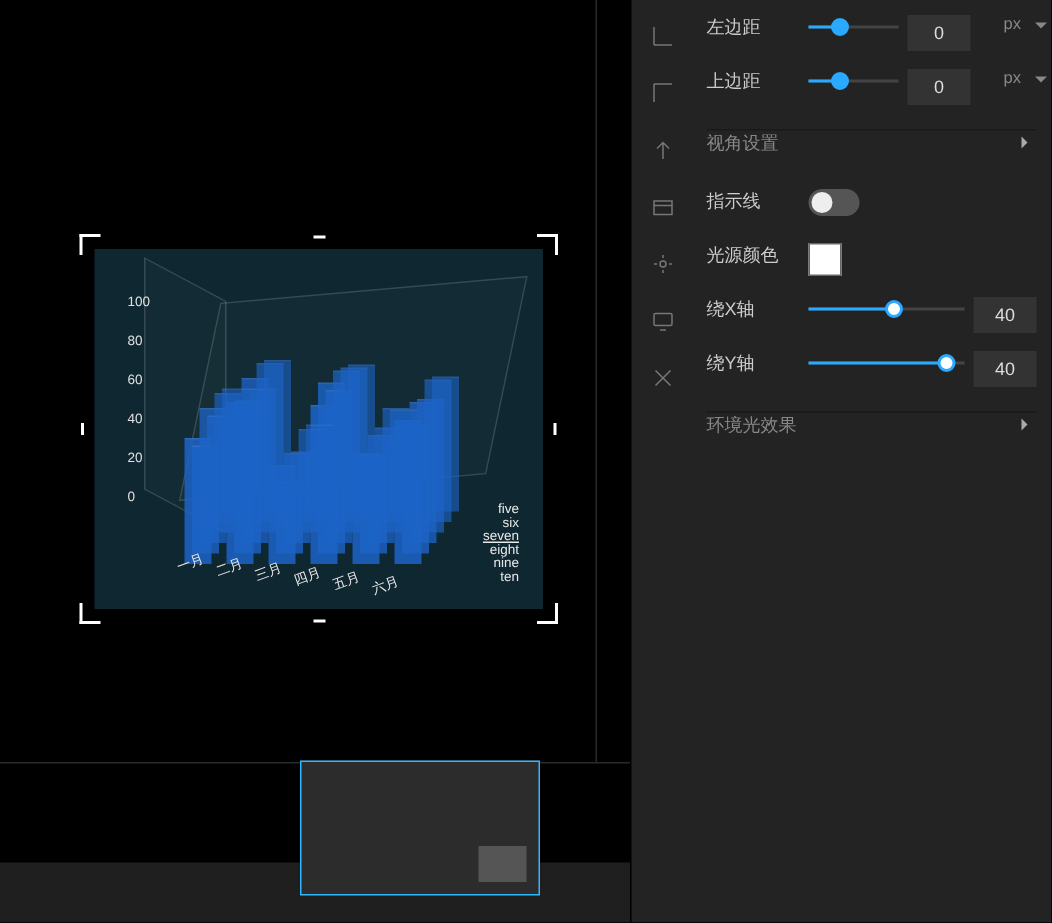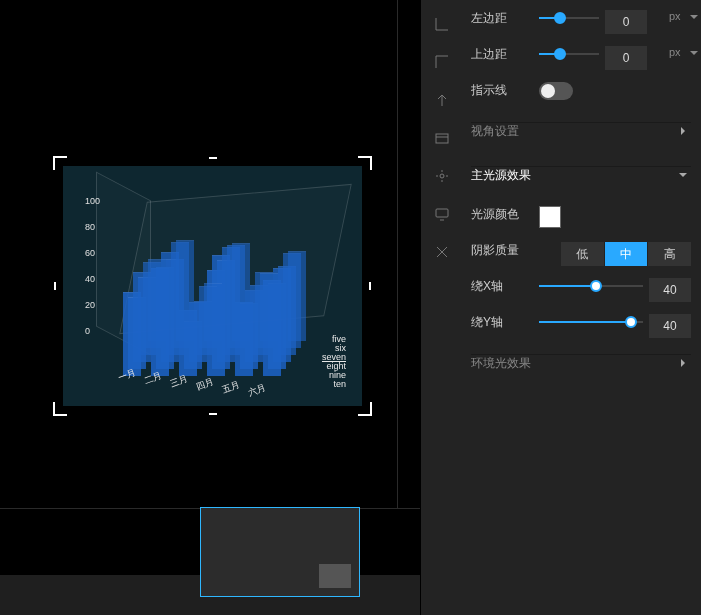--- a/index.html
+++ b/index.html
@@ -421,63 +421,45 @@
       </div>
       <input class="numbox" value="0" style="">
       <span class="unit">px</span>
       <div class="dd-caret">
           <svg width="10" height="10" viewBox="0 0 10 10" fill="currentColor">
             <path d="M1 3l4 4 4-4z"></path>
           </svg>
         </div>
     </div>
 
-    <div class="row">
-      <div class="lbl">指示线</div>
-      <div class="toggle">
-          <div class="dot"></div>
-        </div>
-    </div>
-
     <div class="row section">
       <div class="lbl dim">视角设置</div>
       <div class="spacer"></div>
       <div class="chev">
           <svg width="10" height="10" viewBox="0 0 10 10" fill="currentColor">
             <path d="M3 1l4 4-4 4z"></path>
           </svg>
         </div>
     </div>
 
-    <div class="row section">
-      <div class="lbl strong" style="width:auto">主光源效果</div>
-      <div class="spacer"></div>
-      <div class="chev">
-          <svg width="10" height="10" viewBox="0 0 10 10" fill="currentColor">
-            <path d="M1 3l4 4 4-4z"></path>
-          </svg>
+    <div class="row">
+      <div class="lbl">指示线</div>
+      <div class="toggle">
+          <div class="dot"></div>
         </div>
     </div>
+
 
 
     <div class="row">
       <div class="lbl">光源颜色</div>
       <div class="swatch"></div>
     </div>
 
 
-    <div class="row">
-      <div class="lbl">阴影质量</div>
-      <div class="spacer"></div>
-      <div class="seg">
-        <div>低</div>
-        <div class="active">中</div>
-        <div>高</div>
-      </div>
-    </div>
 
     <div class="row">
       <div class="lbl">绕X轴</div>
       <div class="slider">
         <div class="track"></div>
           <div class="fill" style="width:55%"></div>
           <div class="knob" style="left:55%"></div>
       </div>
       <input class="numbox" value="40" style="">
     </div>

